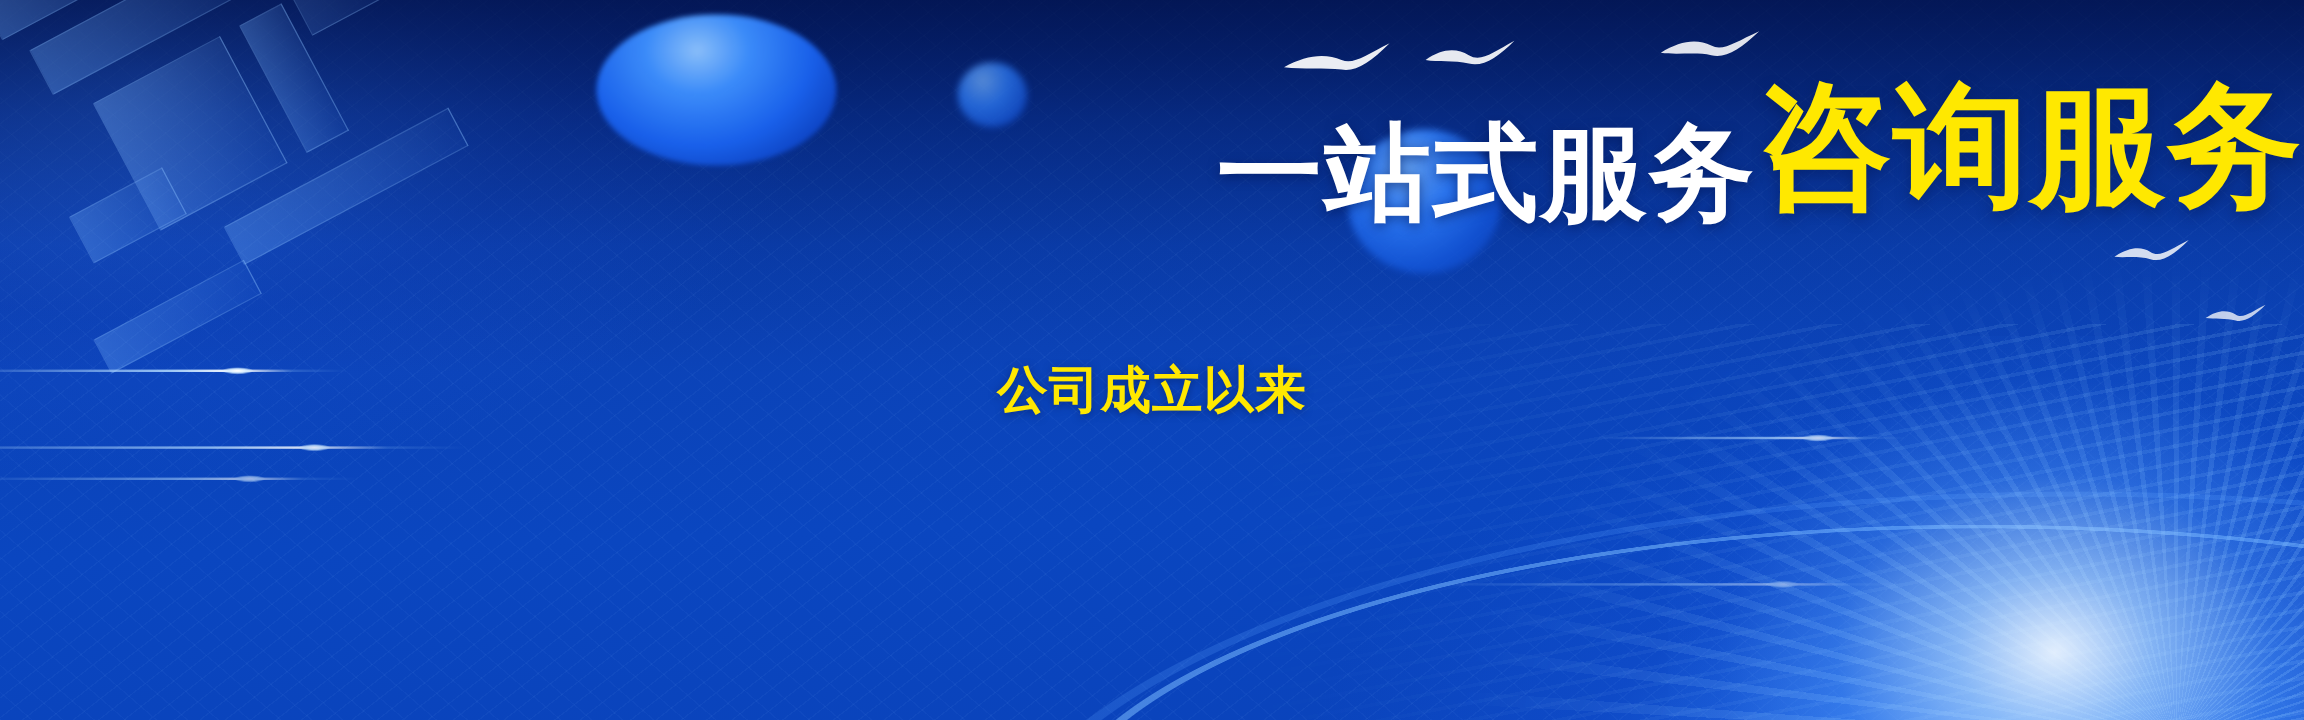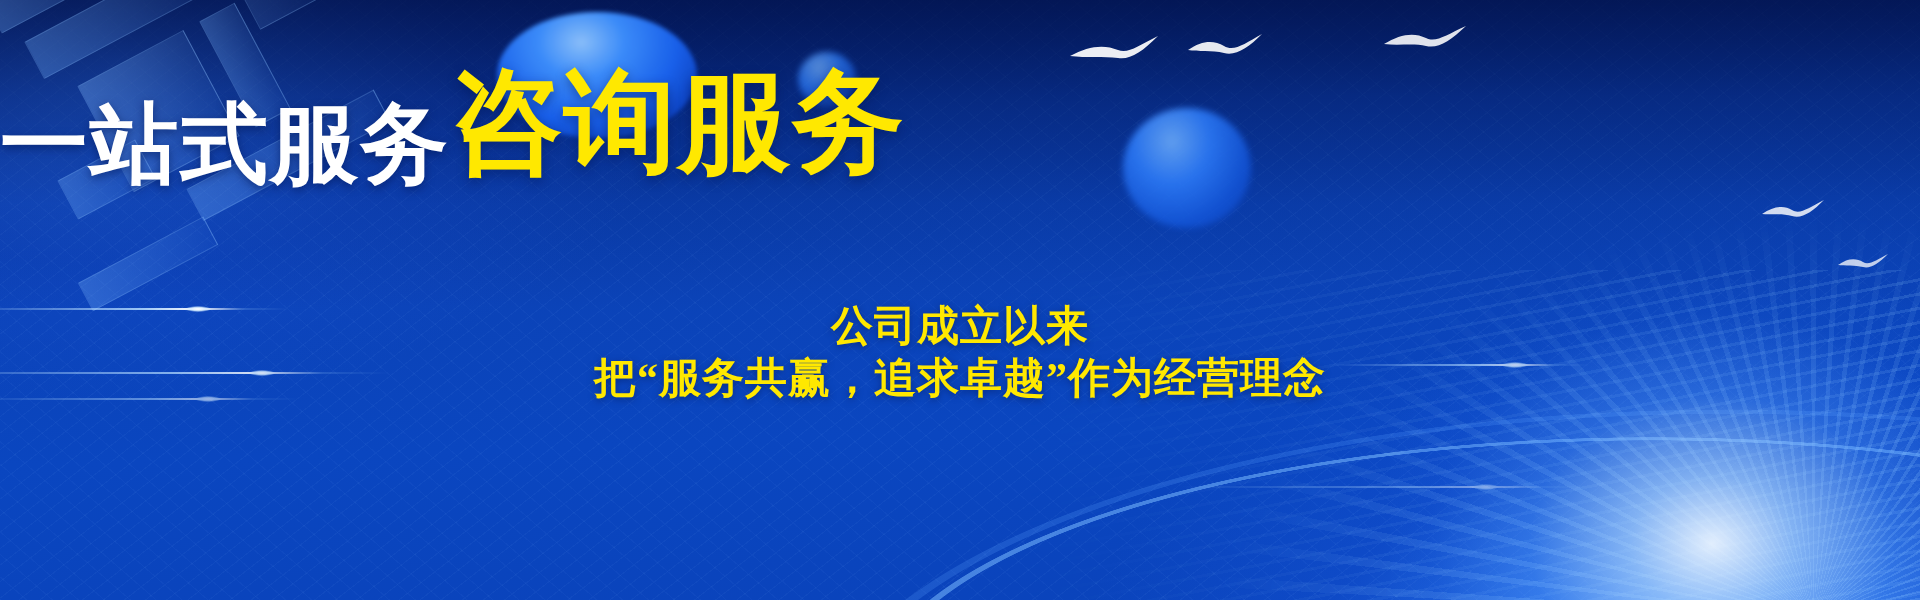--- a/index.html
+++ b/index.html
@@ -137,21 +137,21 @@
 
   
   .bird { position: absolute; }
   .bird svg { display: block; }
 
   
   #headline {
     position: absolute;
     left: 0; right: 0;
     top: 66px;
-    text-align: left;
+    text-align: right;
     white-space: nowrap;
     line-height: 1;
   }
   #headline-white {
     font-size: 88px;
     font-weight: 700;
     color: #ffffff;
     letter-spacing: 2px;
     text-shadow: 0 3px 10px rgba(0,20,80,0.55);
     vertical-align: -14px;
@@ -245,16 +245,15 @@
       <path d="M2 13 C12 6, 20 6, 27 10 C33 14, 40 8, 52 2 C42 12, 34 17, 27 15 C19 13, 9 14, 2 13 Z" fill="#ffffff" opacity="0.75"></path>
     </svg>
   </span>
 
   <div id="headline">
     <span id="headline-white">一站式服务</span><span id="headline-yellow">咨询服务</span>
   </div>
 
   <div id="subtitle">
     <span class="sub-line">公司成立以来</span>
-    <span class="sub-line">把“服务共赢，追求卓越”作为经营理念</span>
   </div>
 
 </div>
 
 </body></html>

